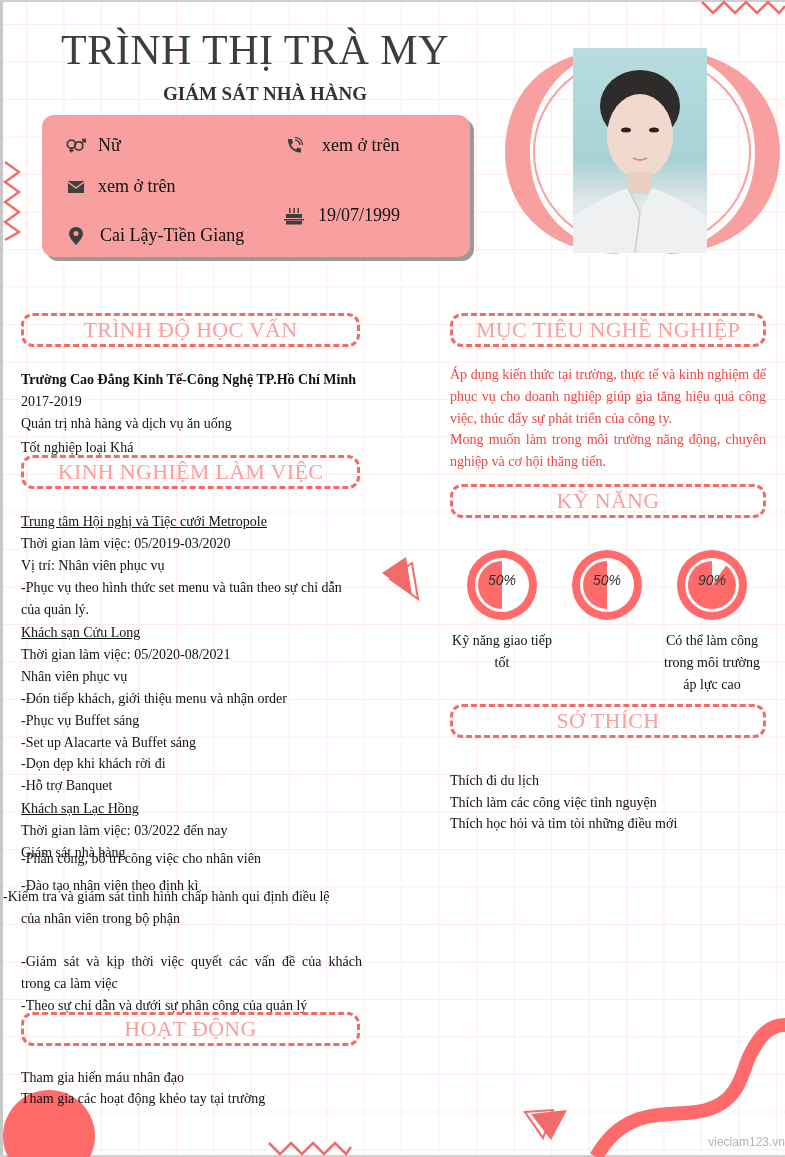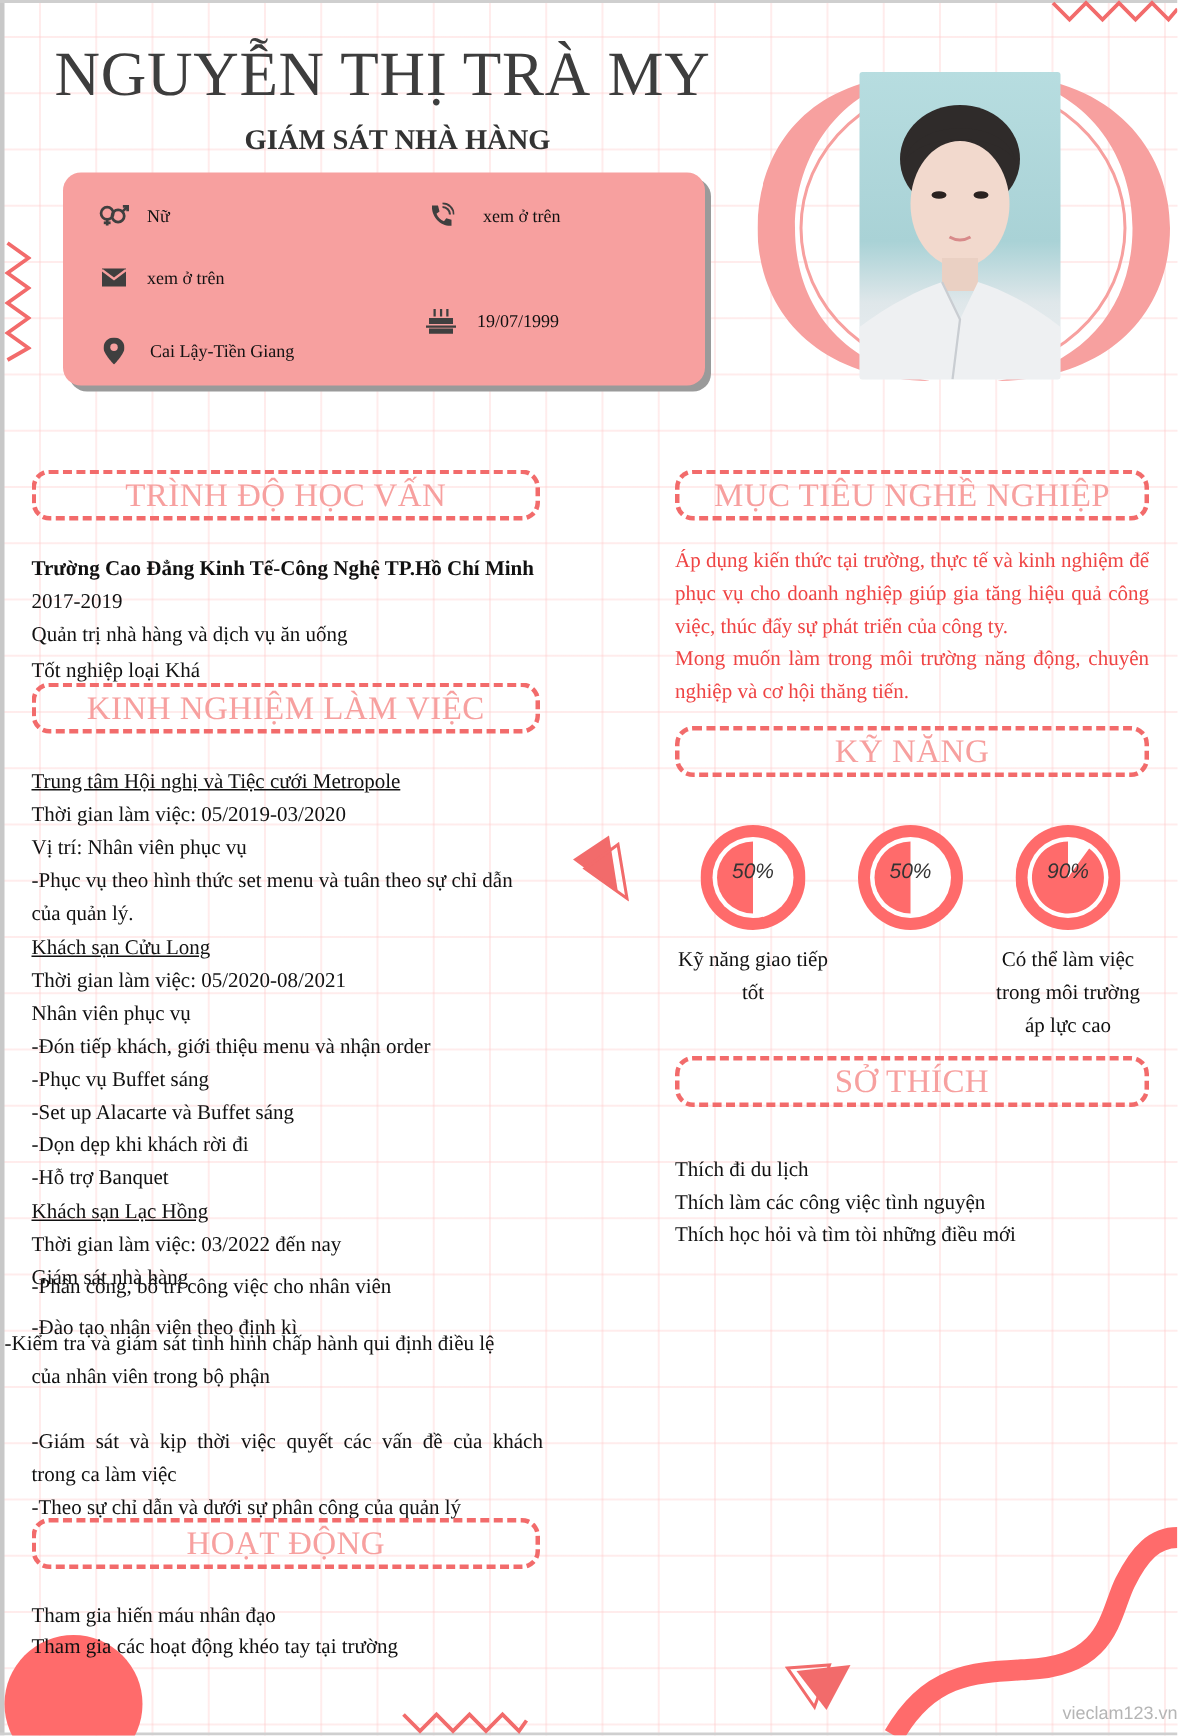--- a/index.html
+++ b/index.html
@@ -18,21 +18,21 @@
   .top-edge { position: absolute; left: 0; top: 0; width: 785px; height: 2px; background: #cfcfcf; }
   .bottom-edge { position: absolute; left: 0; bottom: 0; width: 785px; height: 2px; background: #cfcfcf; }
 
   .name { position: absolute; left: 0; width: 510px; top: 26px; text-align: center;
     font-size: 42px; color: #3d3d3d; letter-spacing: 0.5px; }
   .job-title { position: absolute; left: 0; width: 530px; top: 83px; text-align: center;
     font-size: 19px; color: #333; font-weight: bold; }
 
   .info-card { position: absolute; left: 42px; top: 115px; width: 428px; height: 142px;
     background: #f7a09f; border-radius: 12px; box-shadow: 4px 4px 0 #9a9a9a; }
-  .info-row { position: absolute; display: flex; align-items: center; font-size: 12px; color: #111; }
+  .info-row { position: absolute; display: flex; align-items: center; font-size: 18px; color: #111; }
   .info-row .ico { width: 20px; height: 18px; display: inline-flex; align-items: center; justify-content: center;
     margin-right: 12px; color: #3f3f3f; }
 
   .photo-wrap { position: absolute; left: 505px; top: 48px; width: 275px; height: 208px; }
   .photo { position: absolute; left: 68px; top: 0px; width: 134px; height: 205px;
     background: linear-gradient(180deg, #b7dde0 0%, #a9d2d6 55%, #dfe7ea 75%, #eef1f3 100%);
     overflow: hidden; border-radius: 2px; }
 
   .section-header { position: absolute; height: 34px; border: 3px dashed #f26b6b; border-radius: 12px;
     display: flex; align-items: center; justify-content: center; font-size: 22px; color: #f7a09f;
@@ -77,21 +77,21 @@
   <polygon points="2,6 30,4 20,32" fill="none" stroke="#f26b6b" stroke-width="2"></polygon>
   <polygon points="8,8 44,4 28,34" fill="#f26b6b"></polygon>
 </svg>
 
 <div style="position:absolute;left:3px;top:1090px;width:92px;height:92px;border-radius:50%;background:#ff6b6b;"></div>
 
 <svg style="position:absolute;left:590px;top:1015px" width="195" height="142" viewBox="0 0 195 142">
   <path d="M 6 142 C 30 100, 60 100, 95 98 C 150 96, 150 60, 160 40 C 170 20, 180 10, 195 10" fill="none" stroke="#ff6b6b" stroke-width="14"></path>
 </svg>
 
-<div class="name">NGUYỄN THỊ TRÀ MY</div>
+<div class="name">TRÌNH THỊ TRÀ MY</div>
 <div class="job-title">GIÁM SÁT NHÀ HÀNG</div>
 
 <div class="info-card">
   <div class="info-row" style="left:24px;top:20px">
     <span class="ico">
       <svg width="22" height="16" viewBox="0 0 22 16">
           <circle cx="6" cy="6" r="4.5" fill="none" stroke="#3f3f3f" stroke-width="2"></circle>
           <line x1="6" y1="10.5" x2="6" y2="15" stroke="#3f3f3f" stroke-width="2"></line>
           <line x1="3.5" y1="13" x2="8.5" y2="13" stroke="#3f3f3f" stroke-width="2"></line>
           <circle cx="14" cy="8" r="4.5" fill="none" stroke="#3f3f3f" stroke-width="2"></circle>
@@ -230,21 +230,21 @@
 </div>
 <div class="skill" style="left:657px;top:550px">
   <div class="ring">
     <svg width="70" height="70" viewBox="0 0 70 70">
       <circle cx="35" cy="35" r="35" fill="#ff6b6b"></circle>
       <circle cx="35" cy="35" r="27" fill="#ffffff"></circle>
       <path d="M35 35 L35 11 A24 24 0 1 0 49.1 15.6 Z" fill="#ff6b6b"></path>
     </svg>
     <div class="pct">90%</div>
   </div>
-  <div class="lbl">Có thể làm việc trong môi trường áp lực cao</div>
+  <div class="lbl">Có thể làm công trong môi trường áp lực cao</div>
 </div>
 
 <div class="section-header" style="left:450px;top:704px;width:316px">SỞ THÍCH</div>
 <div class="text-line" style="left:450px;top:755px">Thích đi du lịch</div>
 <div class="text-line" style="left:450px;top:777px">Thích làm các công việc tình nguyện</div>
 <div class="text-line" style="left:450px;top:798px">Thích học hỏi và tìm tòi những điều mới</div>
 
 <div class="watermark">vieclam123.vn</div>
 
 </body></html>

